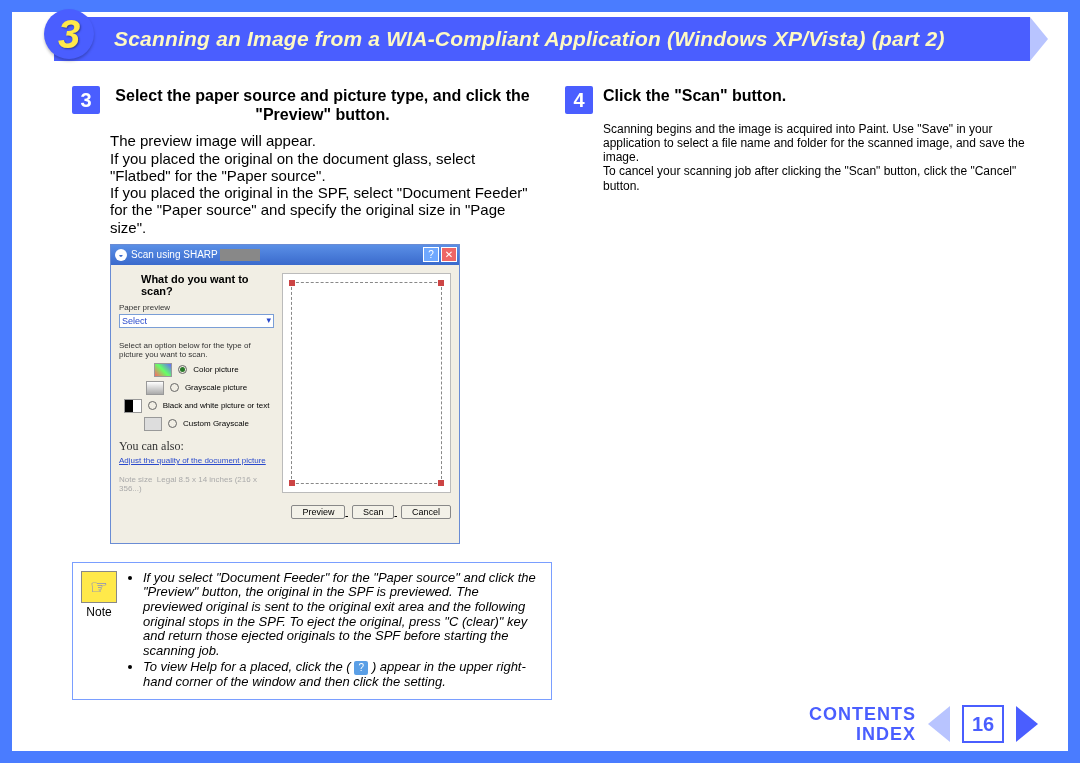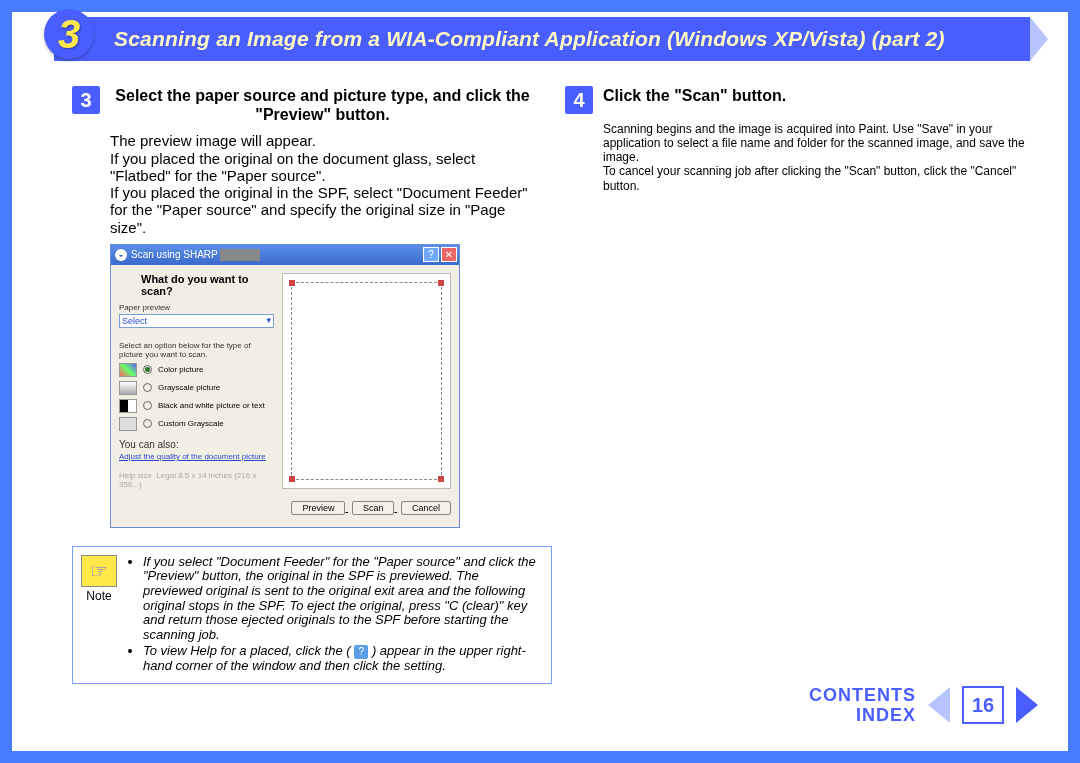--- a/index.html
+++ b/index.html
@@ -141,39 +141,39 @@
   .dlg-close{ background:#e66; color:#fff; }
   .dlg-body {
     display:flex; padding:8px; gap:8px;
   }
   .dlg-left { width: 155px; }
   .dlg-q { font-weight:bold; font-size:11px; margin-bottom:6px; color:#000;margin-left:22px;}
   .dlg-lbl { font-size:8px; color:#333; margin:4px 0 2px;}
   .dlg-select { width:100%; border:1px solid #7a9ed6; background:#fff; color:#2a4acc;
     font-size:9px; padding:1px 2px; position:relative;}
   .dlg-select::after { content:"▾"; position:absolute; right:2px; top:0; color:#2a4acc;}
-  .dlg-opt { display:flex; align-items:center; gap:6px; margin:4px 0; font-size:8px; color:#000;}
+  .dlg-opt { display:flex; align-items:center; gap:6px; margin:4px 0; font-size:8px; color:#000;justify-content:center;}
   .dlg-opt .thumb { width:18px; height:14px; border:1px solid #999; background:#fff;
     display:flex; align-items:center; justify-content:center; font-size:8px;}
   .dlg-opt .thumb.g { background:linear-gradient(#fff,#aaa); }
   .dlg-opt .thumb.bw { background:linear-gradient(90deg,#000 50%,#fff 50%); }
   .dlg-opt .thumb.s { background:#ddd; }
   .dlg-radio { width:9px; height:9px; border:1px solid #666; border-radius:50%; display:inline-block;}
   .dlg-radio.sel::after { content:""; display:block; width:5px;height:5px; background:#2a7a2a; border-radius:50%; margin:1px;}
   .dlg-link { color:#2a4acc; text-decoration:underline; font-size:8px; display:block; margin-top:2px;}
-  .dlg-you { font-size:10px; margin-top:8px; color:#333;}
+  .dlg-you { font-size:12px; margin-top:8px; color:#333;font-family:Liberation Serif, serif;}
   .dlg-foot { font-size:8px; color:#aaa; margin-top:10px;}
   .dlg-right {
     flex:1; border:1px solid #bbb; background:#fff; position:relative; min-height:200px;
   }
   .dlg-right .hdl { position:absolute; width:6px; height:6px; background:#c44; }
   .dlg-right .h1 { left:6px; top:6px;} .dlg-right .h2{right:6px;top:6px;}
   .dlg-right .h3 { left:6px; bottom:6px;} .dlg-right .h4{right:6px;bottom:6px;}
   .dlg-right .sel { position:absolute; left:8px;right:8px;top:8px;bottom:8px; border:1px dashed #888;}
-  .dlg-btns { text-align:right; padding:4px 8px 12px;text-decoration:underline; }
+  .dlg-btns { text-align:right; padding:4px 8px 24px;text-decoration:underline; }
   .dlg-btns button { font-size:9px; padding:1px 10px; margin-left:4px;
     border:1px solid #888; background:#f3f1e8; border-radius:2px;}
 
   
   .note-box {
     margin: 6px 0 0 60px;
     border: 1px solid #7a9eff;
     width: 480px;
     display:flex;
     padding:8px 10px 8px 8px;
@@ -192,21 +192,21 @@
   .note-body li { margin-bottom:2px; }
   .inline-help {
     display:inline-flex; width:14px; height:14px;
     background:#5a9fe6; color:#fff; align-items:center; justify-content:center;
     font-size:10px; font-style:normal; border-radius:2px; vertical-align:middle;
   }
 
   
   .footer {
     position:absolute;
-    right: 30px; bottom: 25px;
+    right: 30px; bottom: 6px;
     display:flex; align-items:center; gap:12px;
   }
   .foot-links {
     text-align:right; font-weight:bold; font-size:18px; letter-spacing:1px;
   }
   .foot-links span { color:#4a5eff; display:block; line-height:1.15; cursor:pointer;}
   .foot-arrow { font-size:0; cursor:pointer; }
   .foot-arrow .tri {
     display:inline-block; width:0;height:0;
     border-top:18px solid transparent; border-bottom:18px solid transparent;
@@ -276,21 +276,21 @@
               <div class="dlg-opt">
                 <span class="thumb s"></span>
                 <span class="dlg-radio"></span>
                 <span>Custom Grayscale</span>
               </div>
 
               <div class="dlg-you">You can also:</div>
               <span class="dlg-link">Adjust the quality of the document picture</span>
 
               <div class="dlg-foot">
-                <span>Help size</span>&nbsp;
+                <span>Note size</span>&nbsp;
                 <span>Legal 8.5 x 14 inches (216 x 356...)</span>
               </div>
             </div>
             <div class="dlg-right">
               <div class="sel"></div>
               <div class="hdl h1"></div>
               <div class="hdl h2"></div>
               <div class="hdl h3"></div>
               <div class="hdl h4"></div>
             </div>

